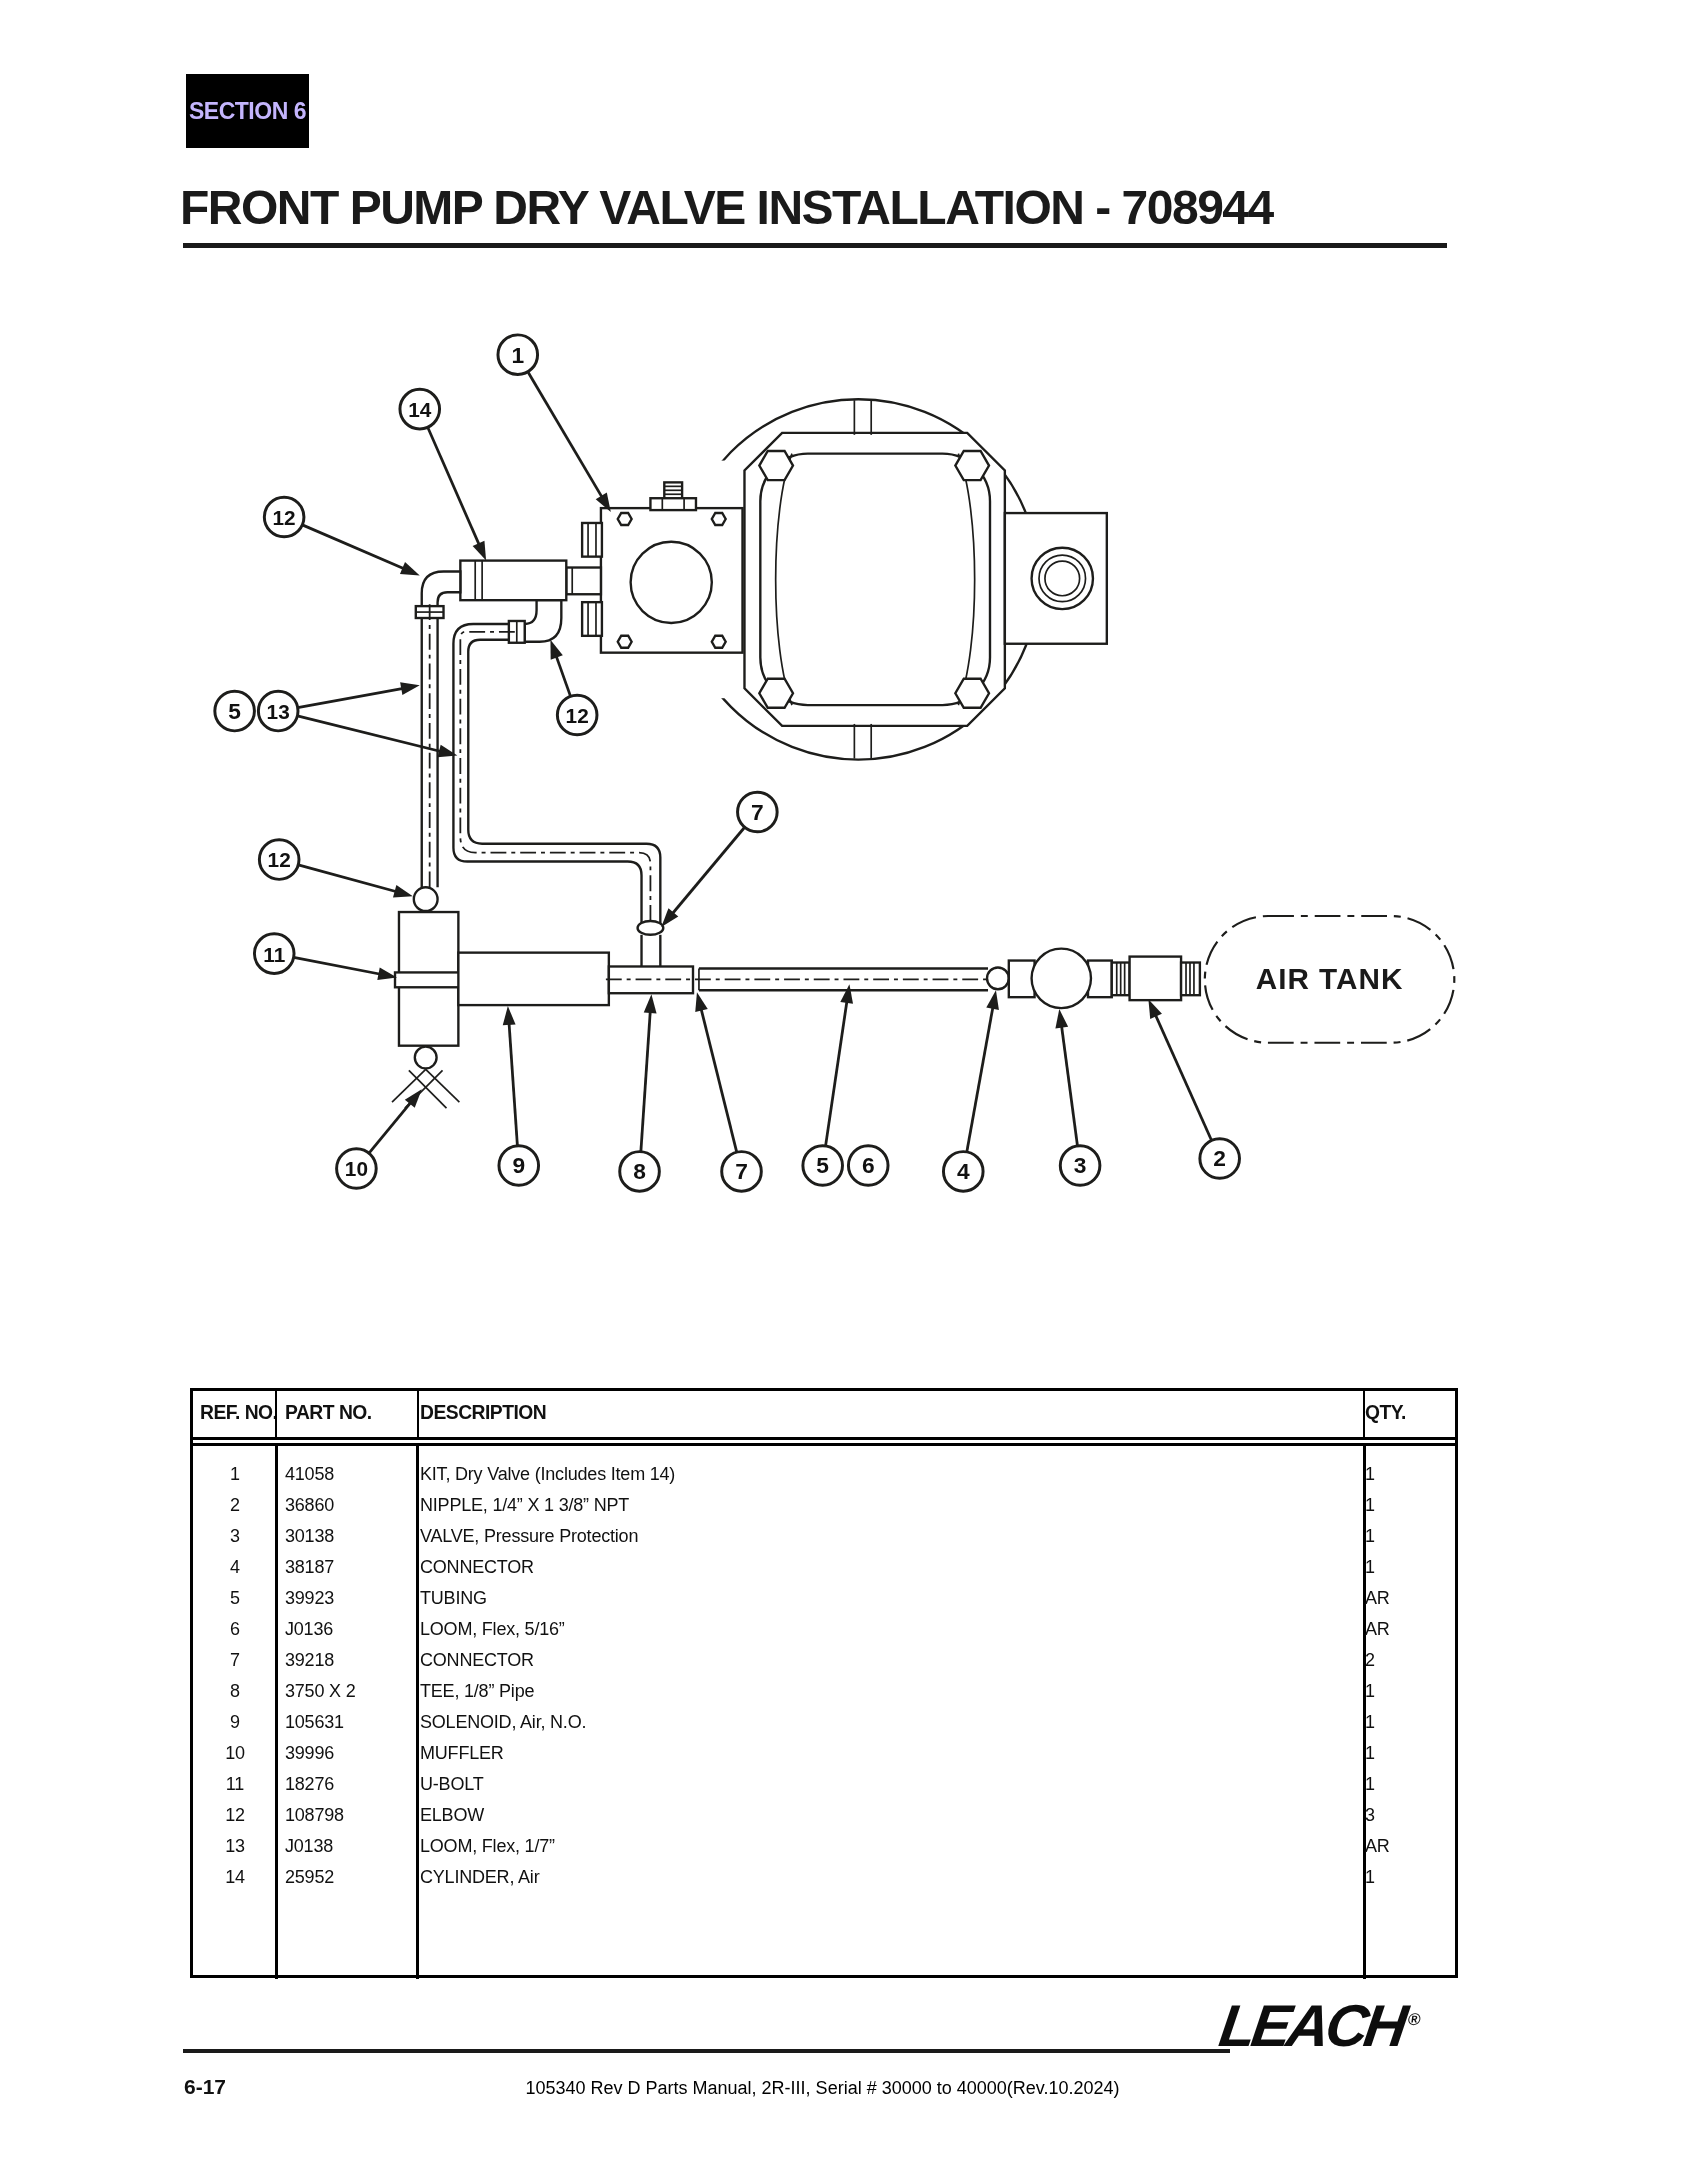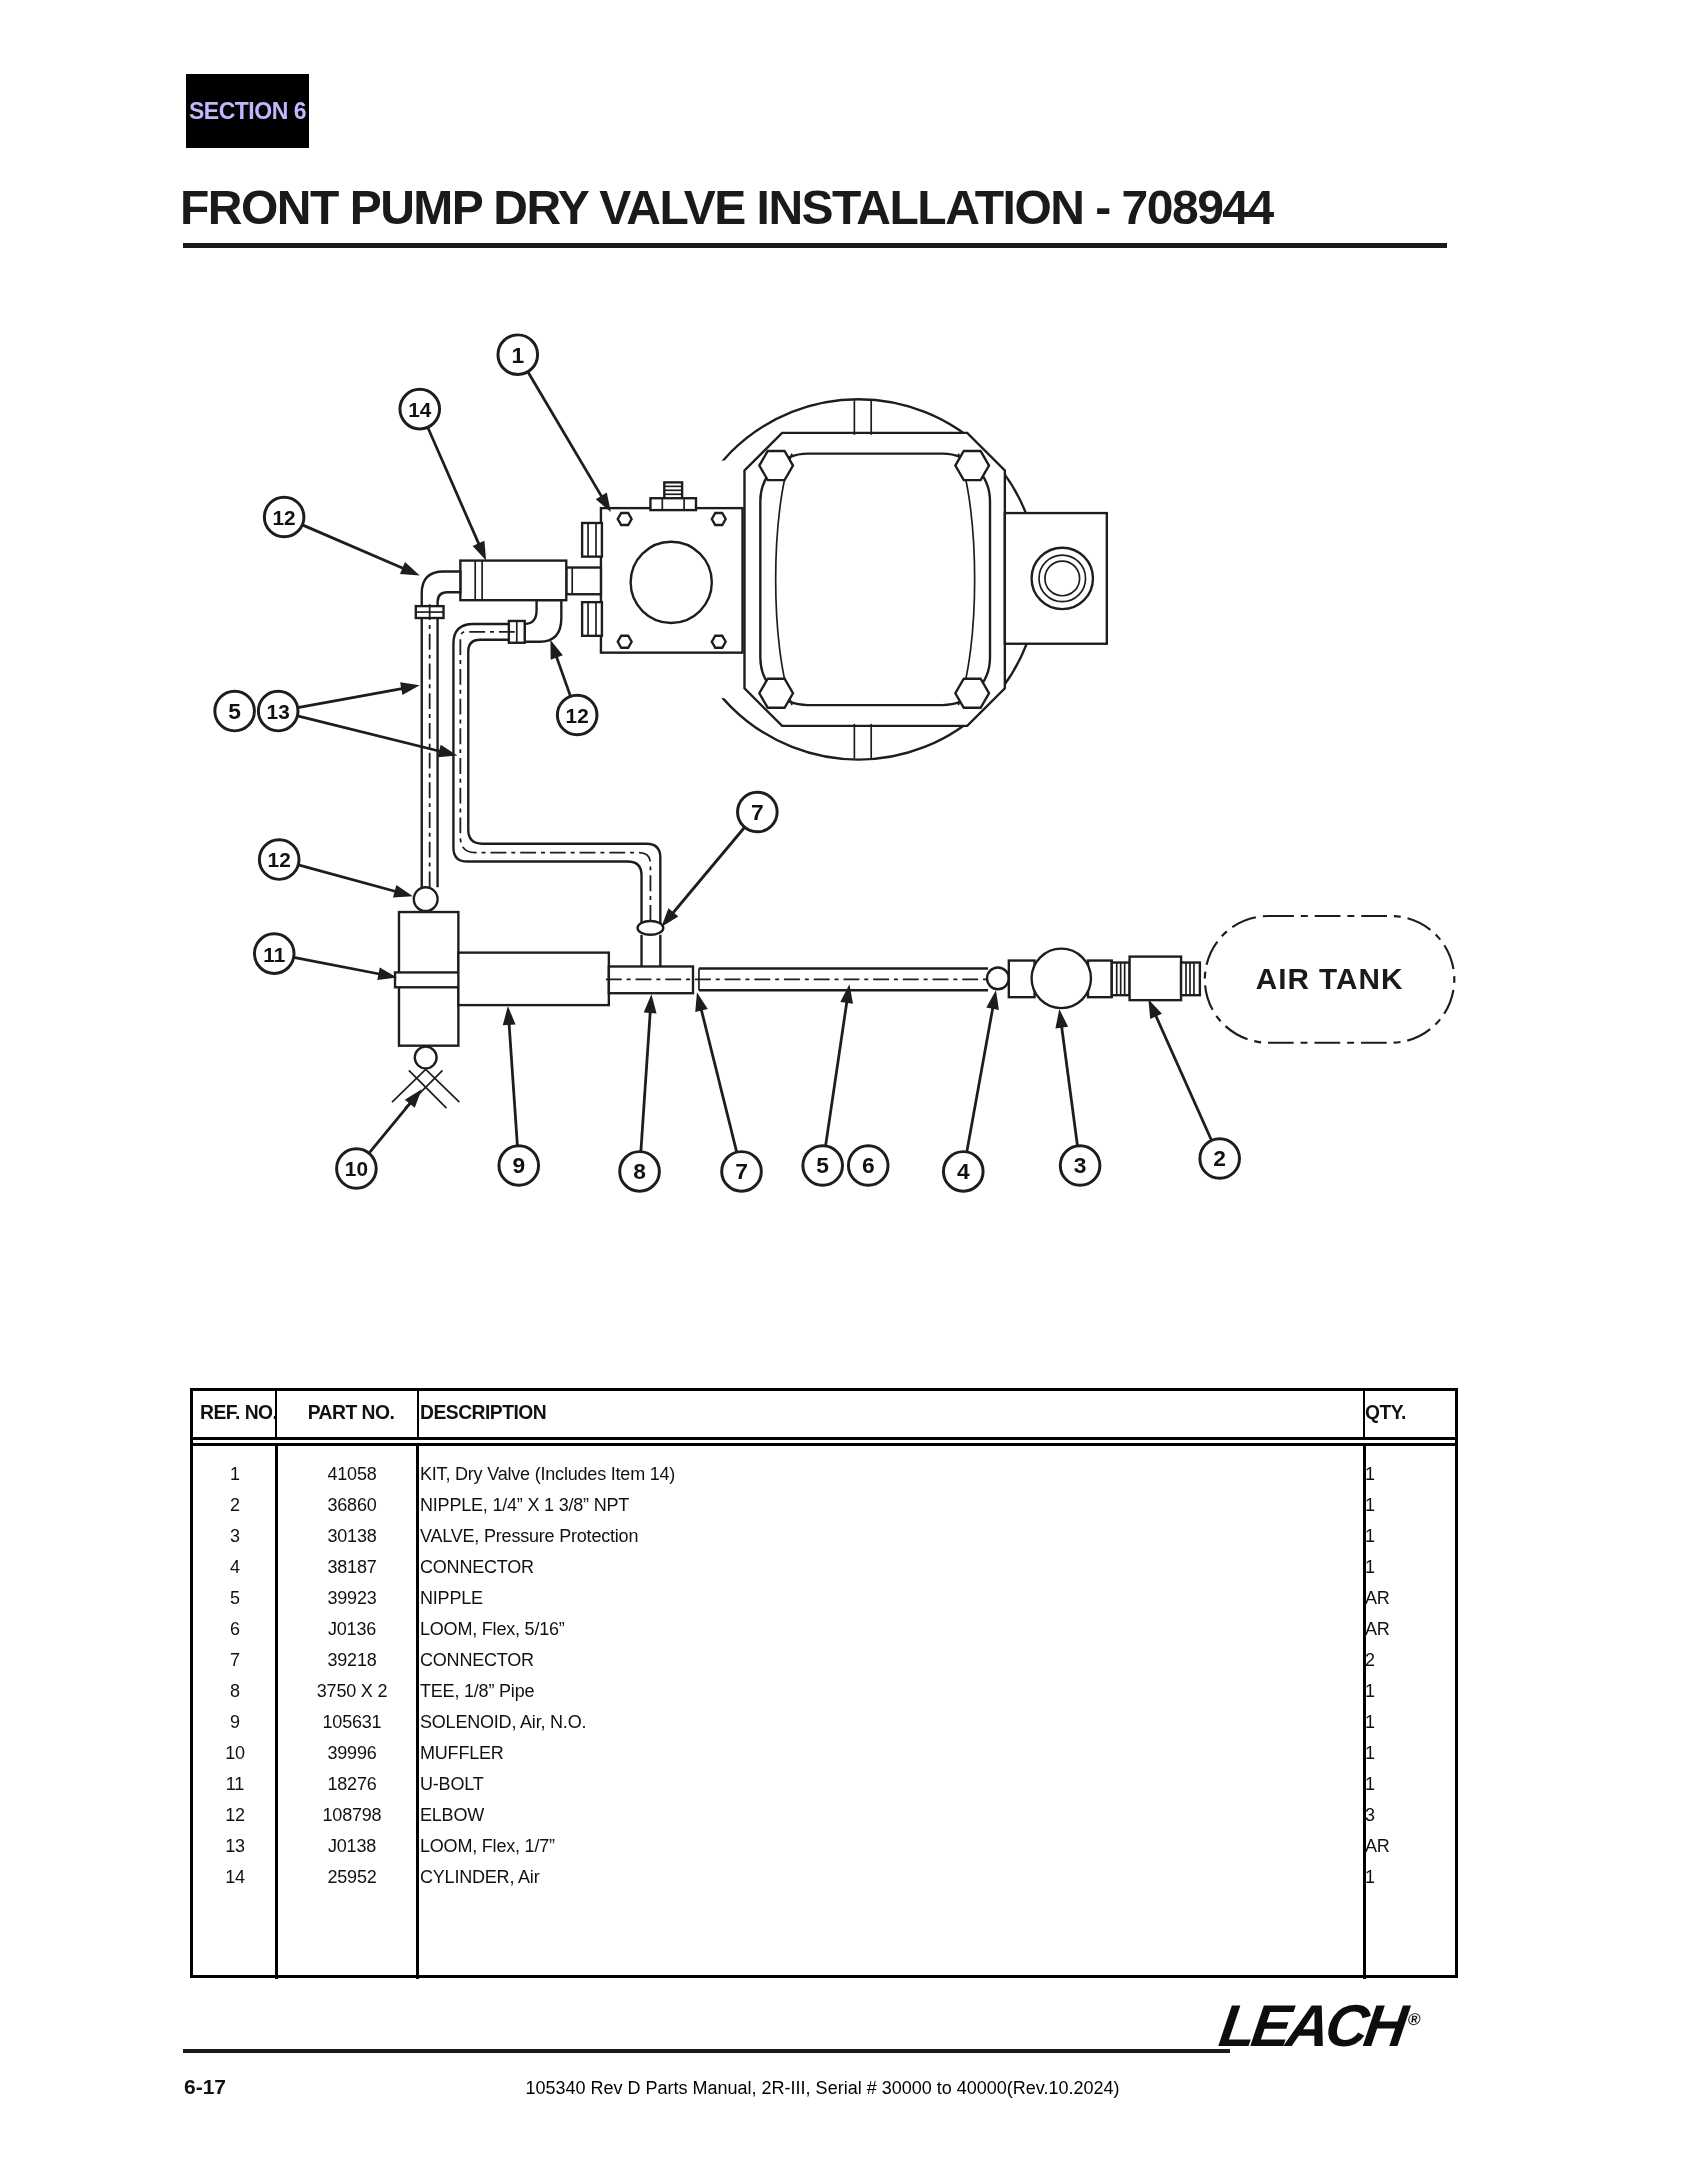--- a/index.html
+++ b/index.html
@@ -34,21 +34,21 @@
   .co-num{font-family:"Liberation Sans",sans-serif;font-weight:bold;fill:#111;}
   .tank-label{font-family:"Liberation Sans",sans-serif;font-weight:bold;font-size:30px;letter-spacing:1px;fill:#1a1a1a;}
   
   .parts-table{
     left:190px;top:1388px;width:1268px;height:590px;border:3px solid #000;
     box-sizing:border-box;background:#fff;
   }
   .pt-header{display:flex;height:46px;border-bottom:9px double #000;}
   .pt-cell{box-sizing:border-box;overflow:hidden;white-space:nowrap;}
   .pt-cell.c0{width:84px;text-align:center;}
-  .pt-cell.c1{width:142px;padding-left:8px;text-align:center;}
+  .pt-cell.c1{width:142px;padding-left:8px;}
   .pt-cell.c2{width:946px;padding-left:1px;}
   .pt-cell.c3{flex:1;}
   .pt-header .pt-cell{
     font-weight:bold;font-size:19.3px;line-height:44px;letter-spacing:-0.5px;
     border-right:2.5px solid #000;
   }
   .pt-header .pt-cell.c0{padding-left:7px;}
   .pt-header .pt-cell:last-child{border-right:none;}
   .pt-body{position:relative;padding-top:13px;height:520px;}
   .pt-vline{position:absolute;top:0;bottom:0;width:2.5px;background:#000;}
@@ -290,21 +290,21 @@
         </div>
         <div class="pt-row">
           <div class="pt-cell c0">4</div>
           <div class="pt-cell c1">38187</div>
           <div class="pt-cell c2">CONNECTOR</div>
           <div class="pt-cell c3">1</div>
         </div>
         <div class="pt-row">
           <div class="pt-cell c0">5</div>
           <div class="pt-cell c1">39923</div>
-          <div class="pt-cell c2">NIPPLE</div>
+          <div class="pt-cell c2">TUBING</div>
           <div class="pt-cell c3">AR</div>
         </div>
         <div class="pt-row">
           <div class="pt-cell c0">6</div>
           <div class="pt-cell c1">J0136</div>
           <div class="pt-cell c2">LOOM, Flex, 5/16”</div>
           <div class="pt-cell c3">AR</div>
         </div>
         <div class="pt-row">
           <div class="pt-cell c0">7</div>

